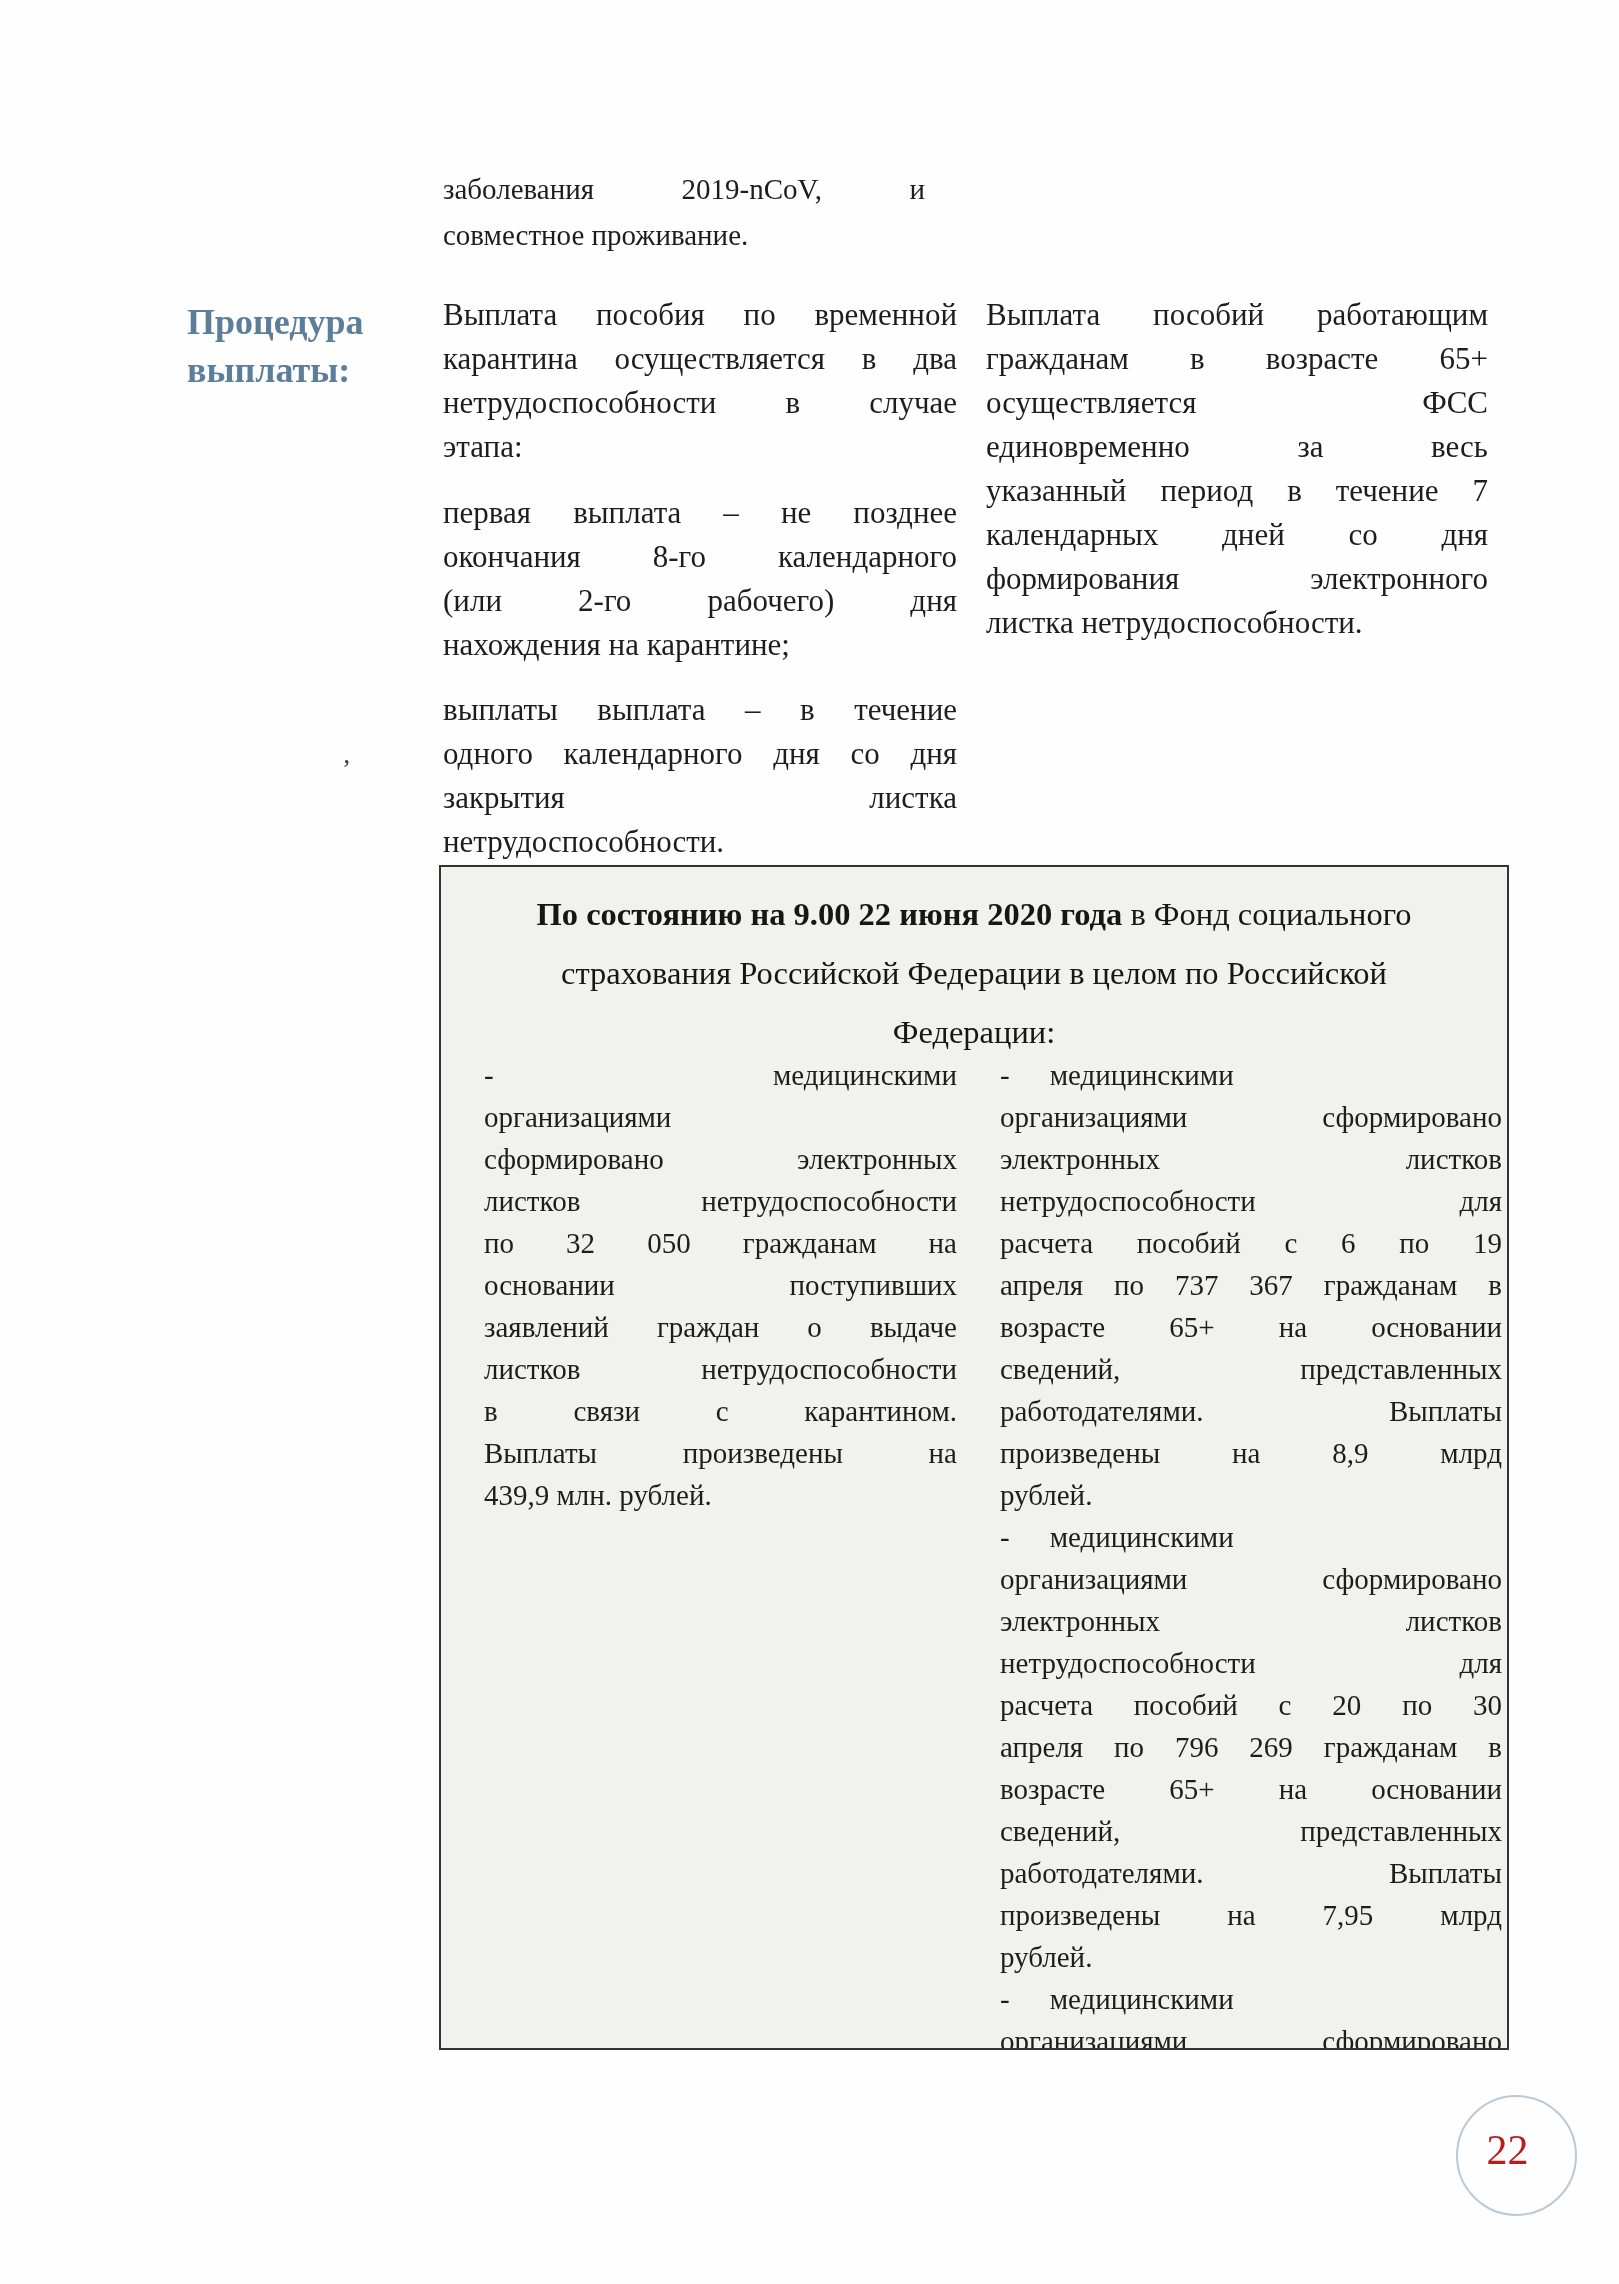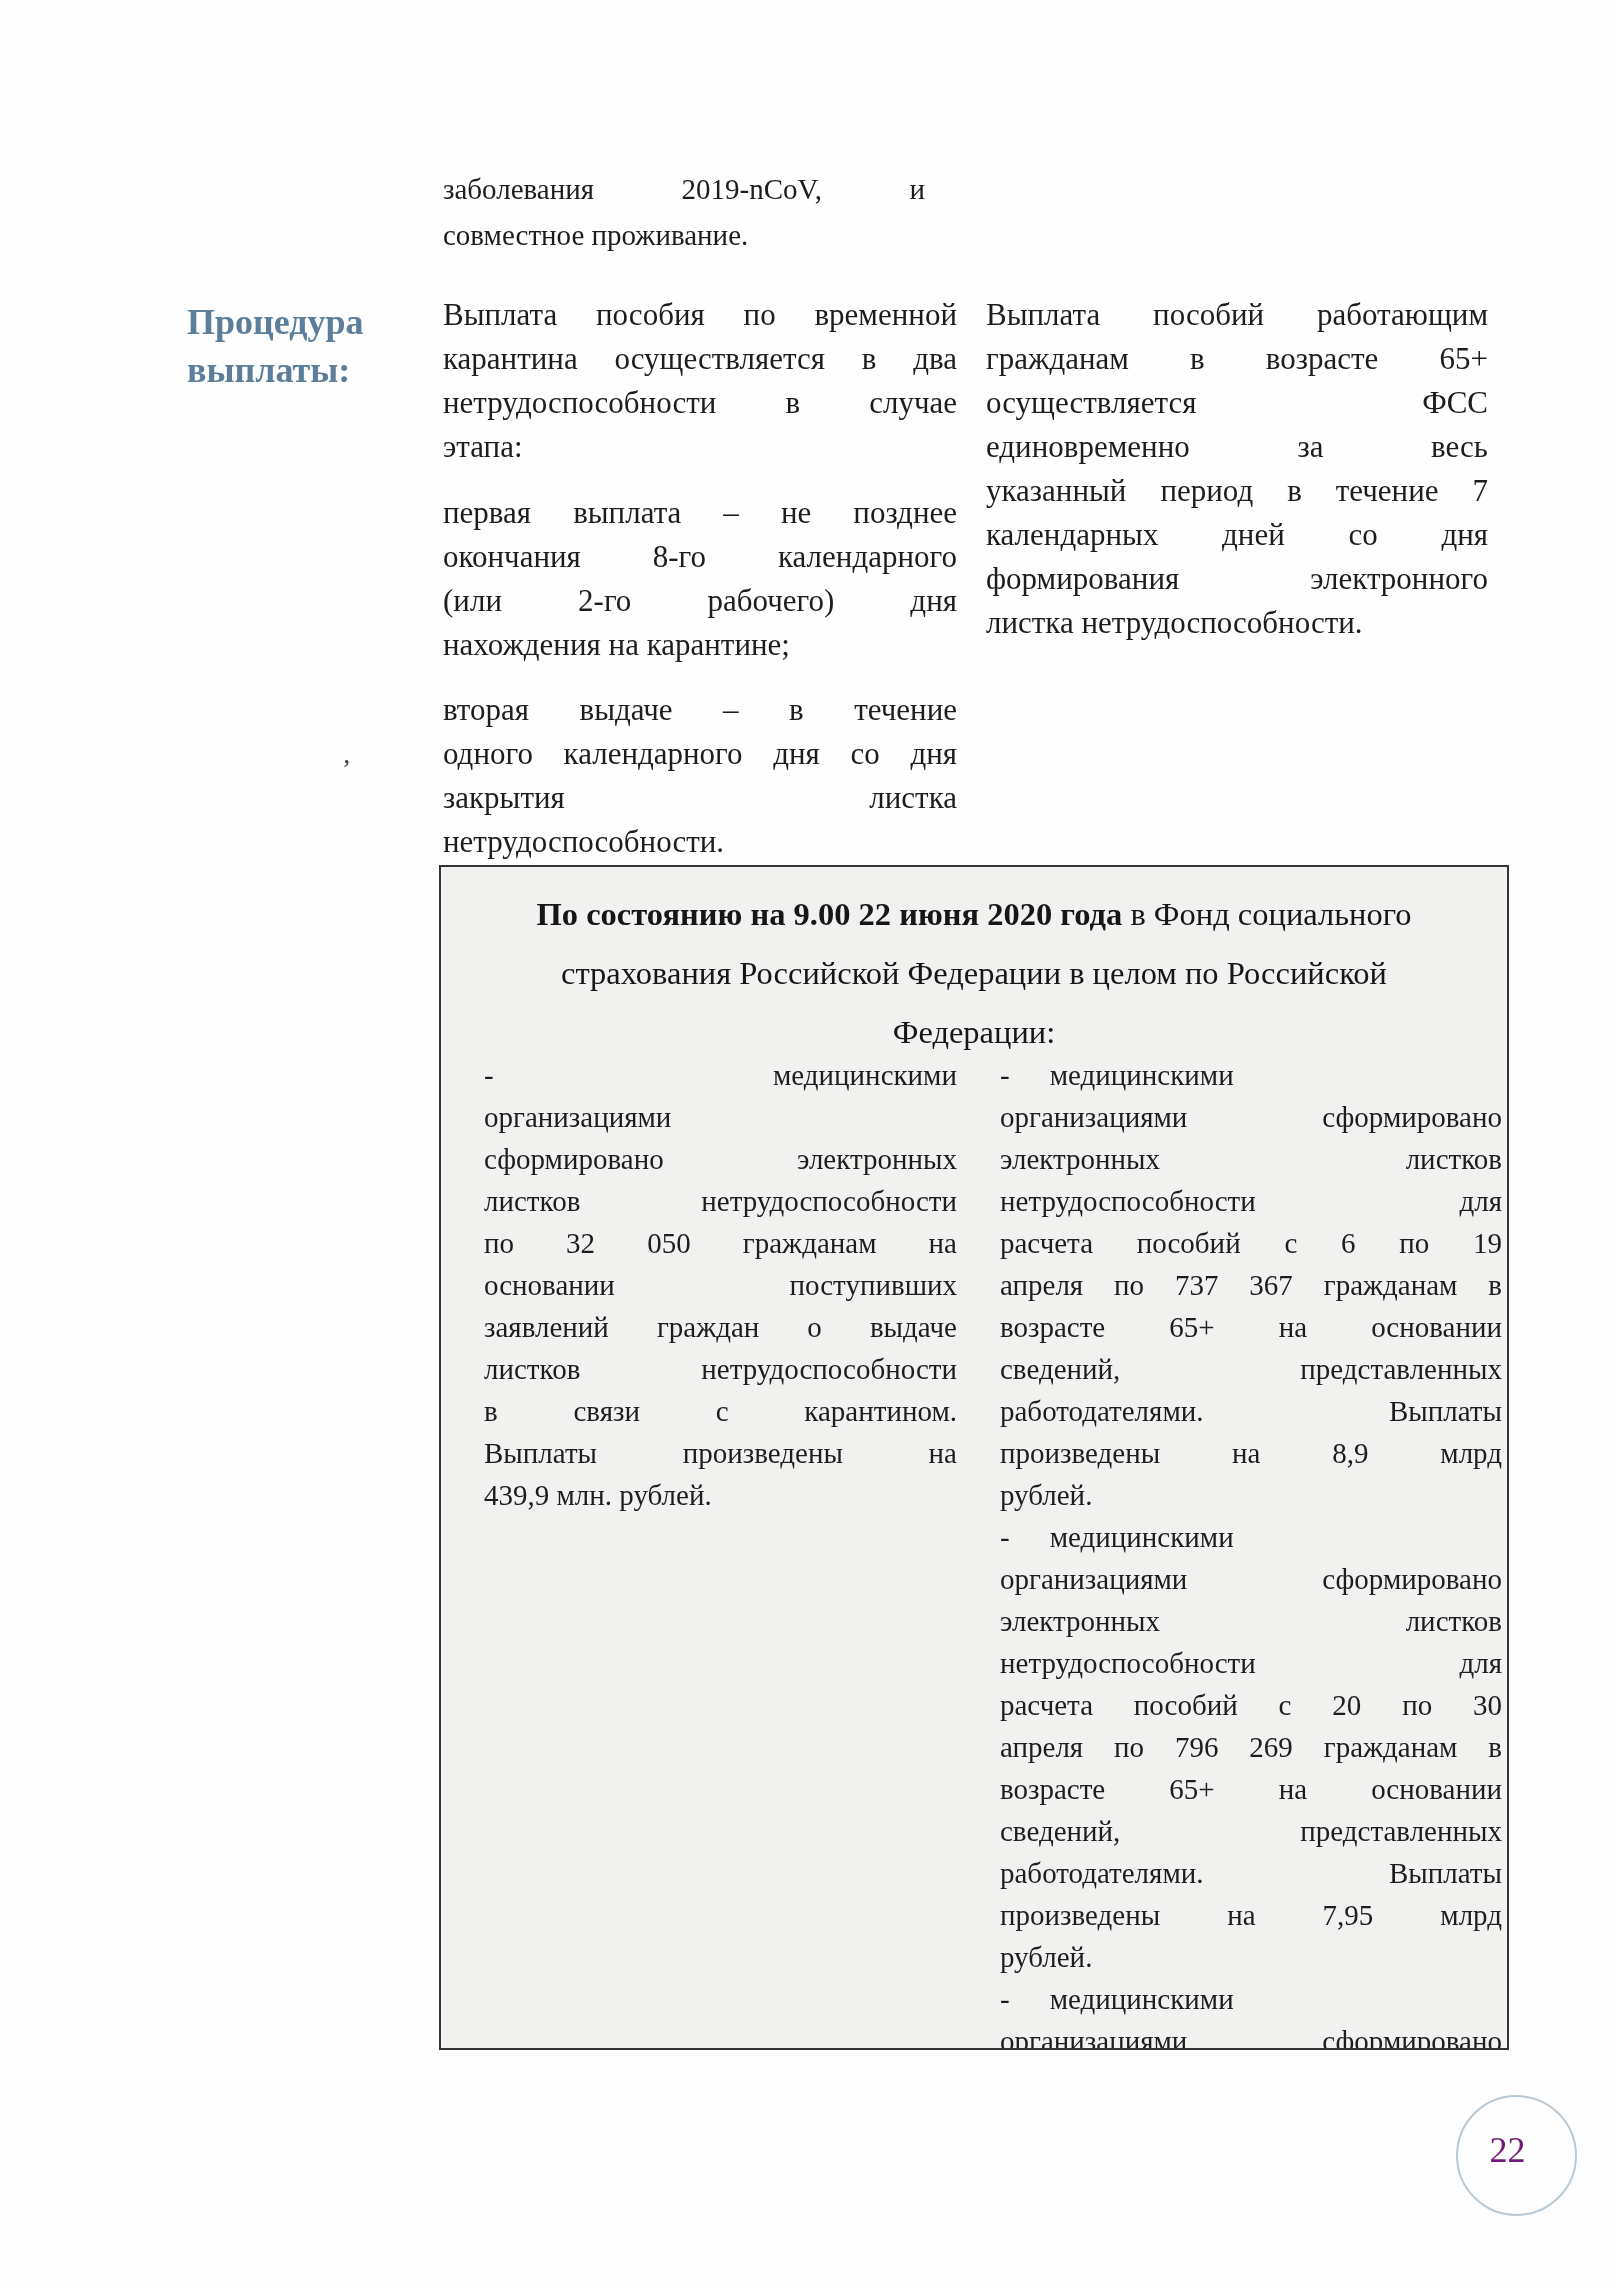--- a/index.html
+++ b/index.html
@@ -73,21 +73,21 @@
   .page-num-circle {
     position:absolute; left:1456px; top:2095px;
     width:121px; height:121px;
     box-sizing:border-box;
     border:2.6px solid #b9c9d5;
     border-radius:50%;
     background:#fefefe;
     display:flex; align-items:center; justify-content:center;
   }
   .page-num {
-    font-size:36px; color:#701a75;
+    font-size:42px; color:#b91c1c;
     transform:translate(-9px,-6.5px);
     font-family:"Liberation Serif","DejaVu Serif",serif;
   }
 </style>
 </head>
 <body>
 
 <div class="page">
 
   <div class="intro tab-left">
@@ -107,21 +107,21 @@
         <div class="ln">нетрудоспособности в случае</div>
         <div class="ln ln-l">этапа:</div>
       </div>
     <div class="para">
         <div class="ln">первая выплата – не позднее</div>
         <div class="ln">окончания 8-го календарного</div>
         <div class="ln">(или 2-го рабочего) дня</div>
         <div class="ln ln-l">нахождения на карантине;</div>
       </div>
     <div class="para">
-        <div class="ln">вторая выдаче – в течение</div>
+        <div class="ln">выплаты выплата – в течение</div>
         <div class="ln">одного календарного дня со дня</div>
         <div class="ln">закрытия листка</div>
         <div class="ln ln-l">нетрудоспособности.</div>
       </div>
   </div>
 
   <div class="col-right">
       <div class="ln">Выплата пособий работающим</div>
       <div class="ln">гражданам в возрасте 65+</div>
       <div class="ln">осуществляется ФСС</div>

